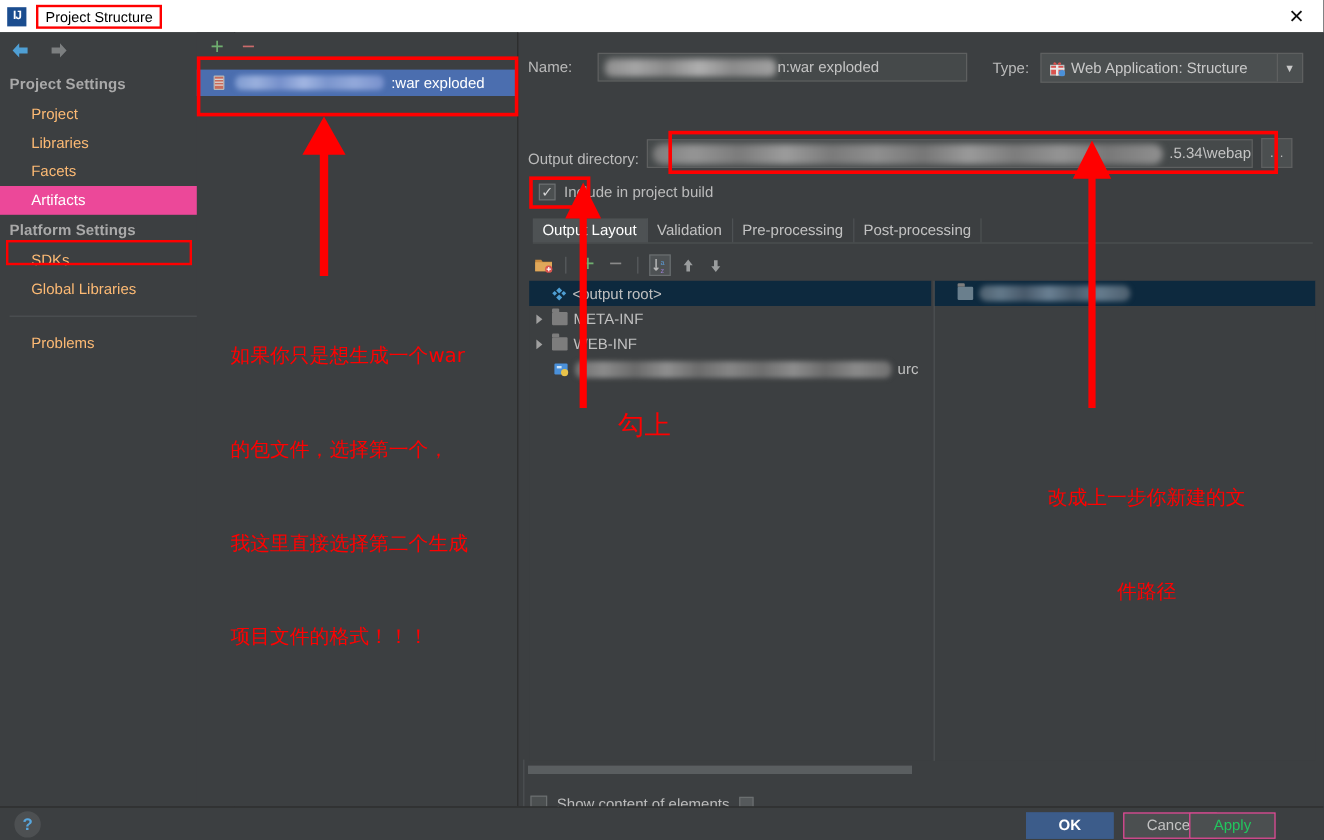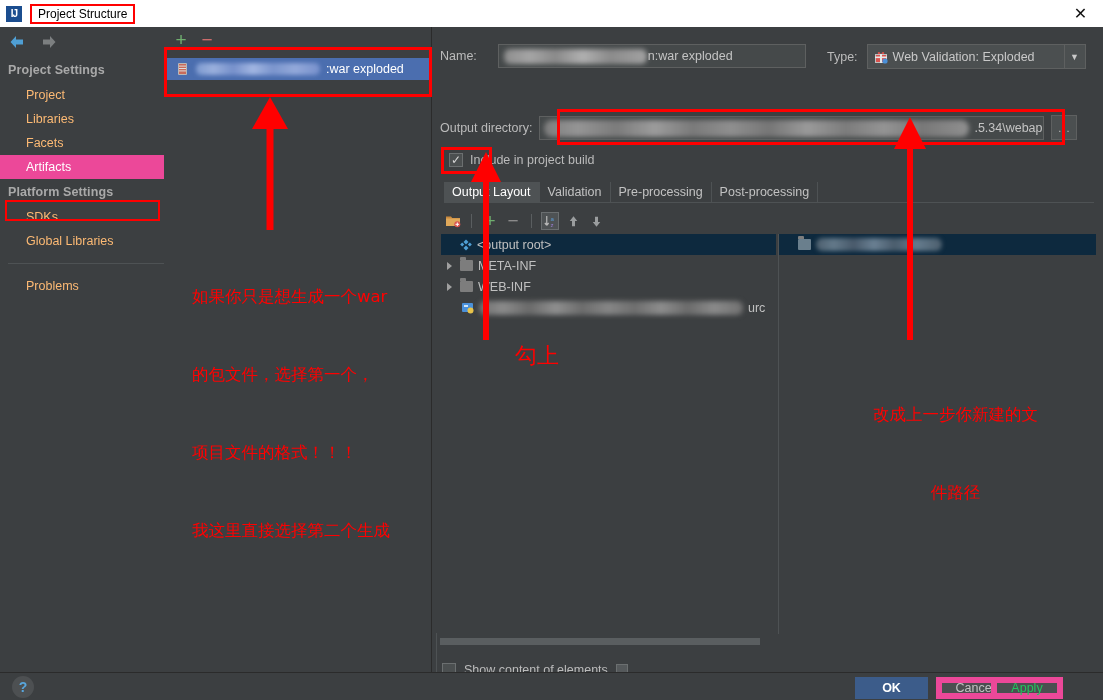--- a/index.html
+++ b/index.html
@@ -157,21 +157,21 @@
     position: absolute; right: 0; top: 0; width: 21px; height: 23px;
     background: #4b4f50; border-left: 1px solid #5e6060;
     display: flex; align-items: center; justify-content: center;
     font-size: 9px; color: #c9c9c9;
   }
   .app-ico {
     width: 14px; height: 14px; margin-right: 5px; flex: none;
   }
 
   .row-out {
-    position: absolute; left: 7px; top: 88px; display: flex; align-items: center;
+    position: absolute; left: 7px; top: 88px; display: flex; align-items: flex-end;
   }
   .out-field { width: 505px; margin-left: 7px; position: relative; }
   .out-blur {
     position: absolute; left: 4px; top: 3px; width: 425px; height: 17px;
     border-radius: 8px;
     background: linear-gradient(90deg,#7d7d7d,#959595 8%,#7b7b7b 17%,#9c9c9c 26%,#7a7a7a 35%,#8f8f8f 44%,#767676 53%,#9a9a9a 62%,#7c7c7c 71%,#949494 80%,#787878 89%,#909090);
     filter: blur(2.6px);
   }
   .out-text { position: relative; margin-left: 427px; }
   .btn-dots {
@@ -260,21 +260,21 @@
   }
   .help-btn {
     position: absolute; left: 12px; top: 676px; width: 22px; height: 22px;
     border-radius: 50%; background: #4d5052;
     display:flex; align-items:center; justify-content:center;
     color: #58a6dd; font-size: 14px; font-weight: bold;
   }
   .btn {
     position: absolute; top: 677px; height: 22px;
     display: flex; align-items: center; justify-content: center;
-    font-size: 12.5px; border: 6px solid #ec4899;
+    font-size: 12.5px; border: 1px solid #ec4899;
     background: #4b4f50; color: #c2c2c2;
   }
   .btn-ok { left: 855px; width: 73px; background: #3c5c8a; border-color:#3c5c8a; color:#ffffff; font-weight: bold; }
   .btn-cancel { left: 936px; width: 78px; }
   .btn-apply { left: 991px; width: 72px; color: #22c55e; }
 
   
   .ann {
     position: absolute; color: #ff0000; font-size: 16.5px; line-height: 26px;
     font-family: "DejaVu Sans", sans-serif; white-space: pre;
@@ -366,21 +366,21 @@
         <div class="combo">
           <svg class="app-ico" viewBox="0 0 14 14">
             <rect x="1" y="4" width="12" height="9" fill="#c0c0c0"></rect>
             <rect x="2" y="5" width="10" height="7" fill="#d9534f"></rect>
             <rect x="6" y="4" width="2" height="9" fill="#e8e8e8"></rect>
             <rect x="1" y="6.5" width="12" height="1.6" fill="#e8e8e8"></rect>
             <path d="M4 4 C3 1.5 6 1 6.6 4 Z" fill="#d9534f"></path>
             <path d="M10 4 C11 1.5 8 1 7.4 4 Z" fill="#d9534f"></path>
             <circle cx="11" cy="11" r="2.6" fill="#4a90d9"></circle>
           </svg>
-          <span>Web Validation: Exploded</span>
+          <span>Web Application: Structure</span>
           <span class="combo-arrow">▼</span>
         </div>
       </div>
 
       <div class="row-out">
         <span class="lbl">Output directory:</span>
         <div class="txtfield out-field">
           <span class="out-blur"></span>
           <span class="out-text">.5.34\webapps\m</span>
         </div>
@@ -505,22 +505,22 @@
   <div class="btn btn-apply">Apply</div>
 
   <svg class="arrow-svg" style="left:240px;top:95px;width:80px;height:135px;" viewBox="0 0 80 135">
     <path d="M30 135 L30 28" stroke="#ff0000" stroke-width="7" fill="none"></path>
     <path d="M30 2 L48 34 L12 34 Z" fill="#ff0000"></path>
   </svg>
 
   <div class="ann" style="left:192px;top:232px;">
     <div>如果你只是想生成一个war</div>
     <div>的包文件，选择第一个，</div>
+    <div>我这里直接选择第二个生成</div>
     <div>项目文件的格式！！！</div>
-    <div>我这里直接选择第二个生成</div>
   </div>
 
   <svg class="arrow-svg" style="left:468px;top:150px;width:40px;height:190px;" viewBox="0 0 40 190">
     <path d="M18 190 L18 26" stroke="#ff0000" stroke-width="6" fill="none"></path>
     <path d="M18 2 L33 32 L3 32 Z" fill="#ff0000"></path>
   </svg>
 
   <div class="ann" style="left:487px;top:343px;font-size:22px;margin-left:28px;">勾上</div>
 
   <svg class="arrow-svg" style="left:888px;top:115px;width:46px;height:225px;" viewBox="0 0 46 225">

